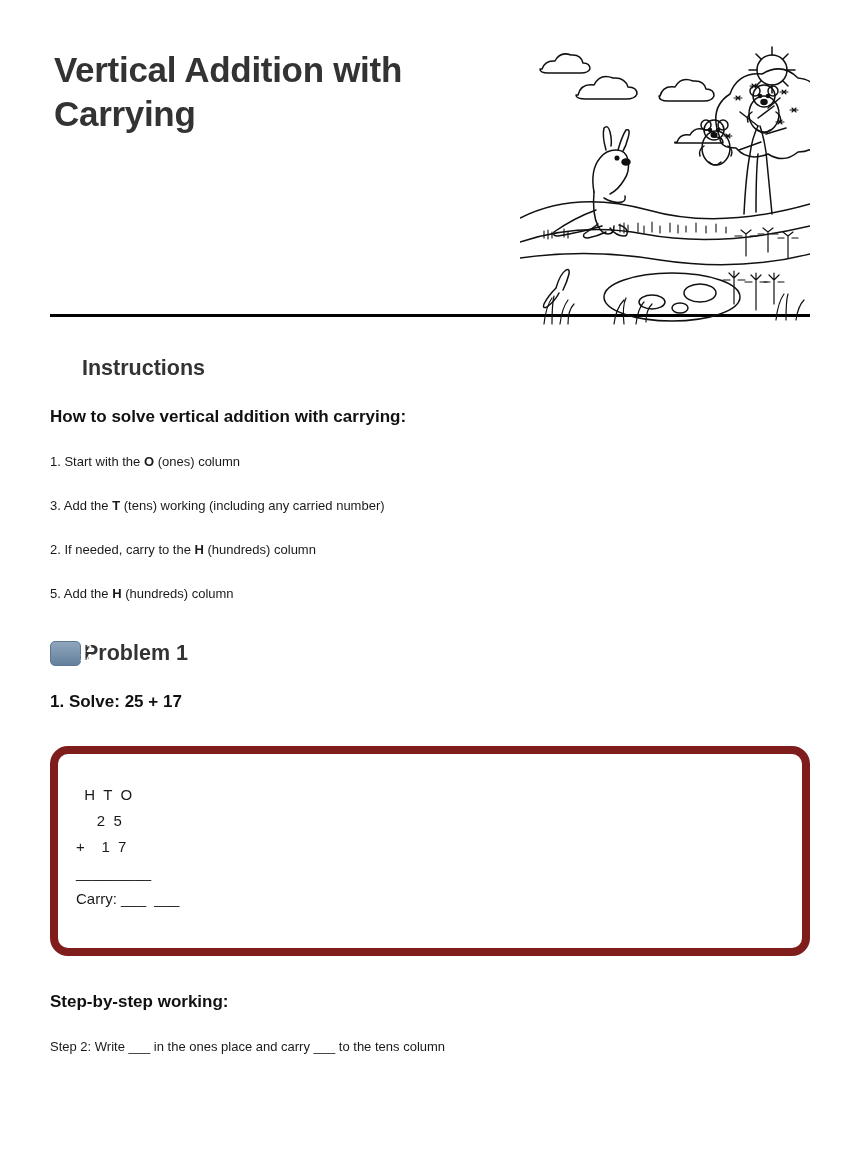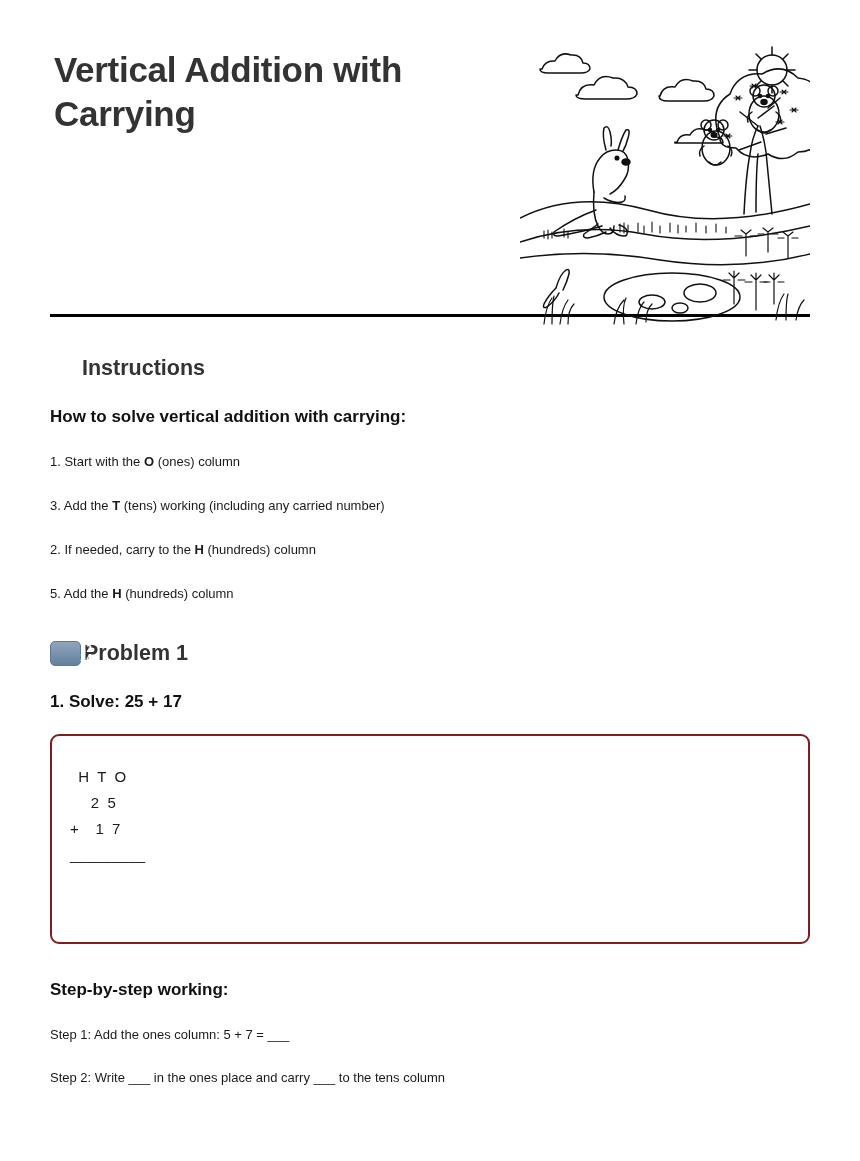--- a/index.html
+++ b/index.html
@@ -112,23 +112,23 @@
   .para {
     font-size: 13px;
     color: #1a1a1a;
     margin: 27px 0 0 0;
     line-height: 1.3;
   }
   .para b { font-weight: bold; }
 
   
   .workbox {
-    margin-top: 22px;
-    border: 2px solid #7f1d1d;
-    border-radius: 9px;
+    margin-top: 34px;
+    border: 8px solid #7f1d1d;
+    border-radius: 18px;
     height: 210px;
     padding: 28px 0 0 18px;
   }
   .work-line {
     font-size: 15px;
     color: #1a1a1a;
     line-height: 26px;
     white-space: pre;
     font-family: "Liberation Sans", sans-serif;
   }
@@ -291,21 +291,21 @@
     <span class="htext">Problem 1</span>
   </div>
 
   <div class="subhead">1. Solve: 25 + 17</div>
 
   <div class="workbox">
     <div class="work-line">  H  T  O</div>
     <div class="work-line">     2  5</div>
     <div class="work-line">+    1  7</div>
     <div class="work-line">_________</div>
+    <div class="work-line">Carry: ___  ___</div>
   </div>
 
   <div class="steps">
     <div class="subhead">Step-by-step working:</div>
-    <p class="para">Step 1: Add the ones column: 5 + 7 = ___</p>
     <p class="para">Step 2: Write ___ in the ones place and carry ___ to the tens column</p>
   </div>
 
 </div>
 
 </body></html>

